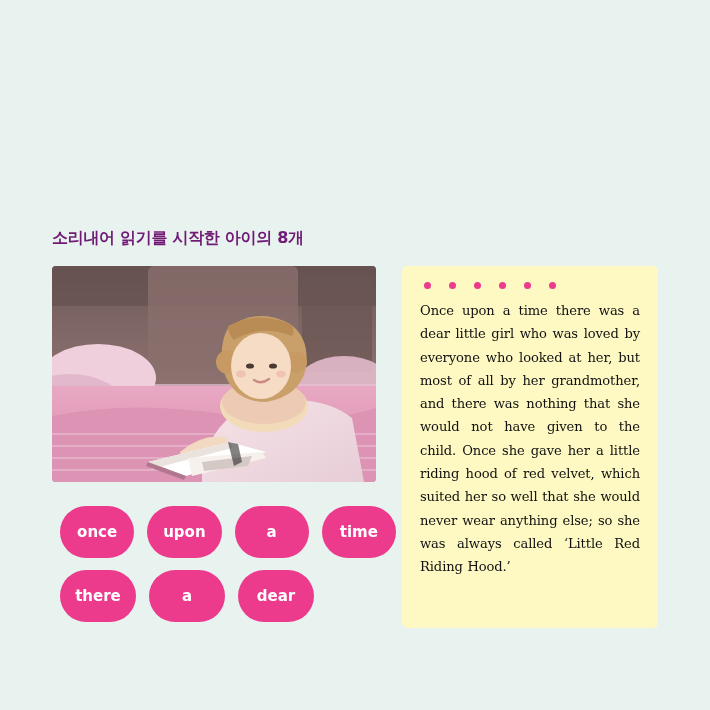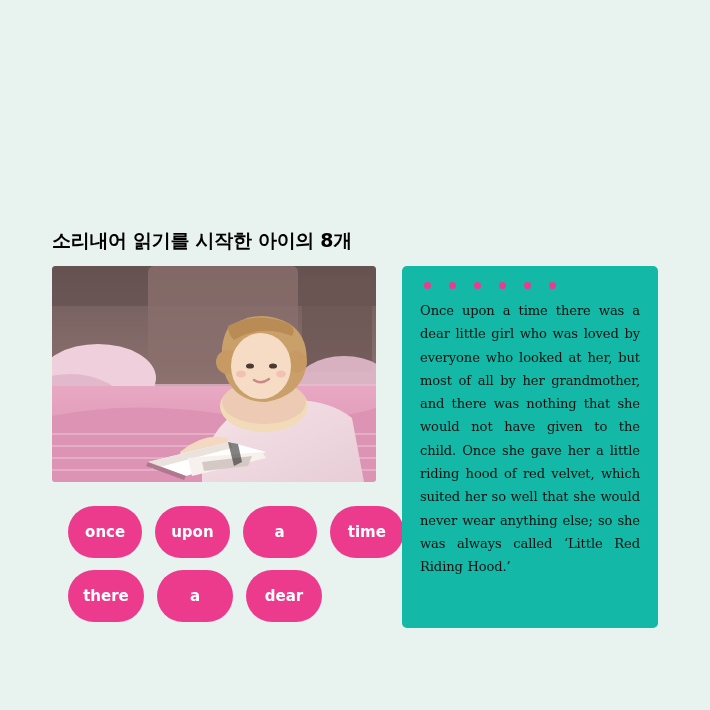--- a/index.html
+++ b/index.html
@@ -40,42 +40,42 @@
     white-space: pre;
   }
 
   
   .subhead {
     position: absolute;
     left: 52px;
     top: 228px;
     font-family: "DejaVu Sans", sans-serif;
     font-weight: bold;
-    font-size: 19px;
-    color: #000000;
+    font-size: 16px;
+    color: #701a75;
     letter-spacing: -0.3px;
   }
 
   
   .photo {
     position: absolute;
     left: 52px;
     top: 266px;
     width: 324px;
     height: 216px;
     border-radius: 4px;
     overflow: hidden;
     background: #c9a9b4;
   }
   .photo svg { display: block; }
 
   
   .chips {
     position: absolute;
-    left: 68px;
+    left: 60px;
     top: 506px;
     width: 336px;
   }
   .chip-row {
     display: flex;
     gap: 13px;
     margin-bottom: 12px;
   }
   .chip {
     width: 76px;
@@ -94,21 +94,21 @@
     user-select: none;
   }
 
   
   .story-card {
     position: absolute;
     left: 402px;
     top: 266px;
     width: 256px;
     height: 362px;
-    background: #14b8a6;
+    background: #fef9c3;
     border-radius: 5px;
     box-sizing: border-box;
     padding: 16px 18px 14px 18px;
   }
   .dots {
     display: flex;
     gap: 18px;
     padding-left: 4px;
     margin-bottom: 10px;
   }

